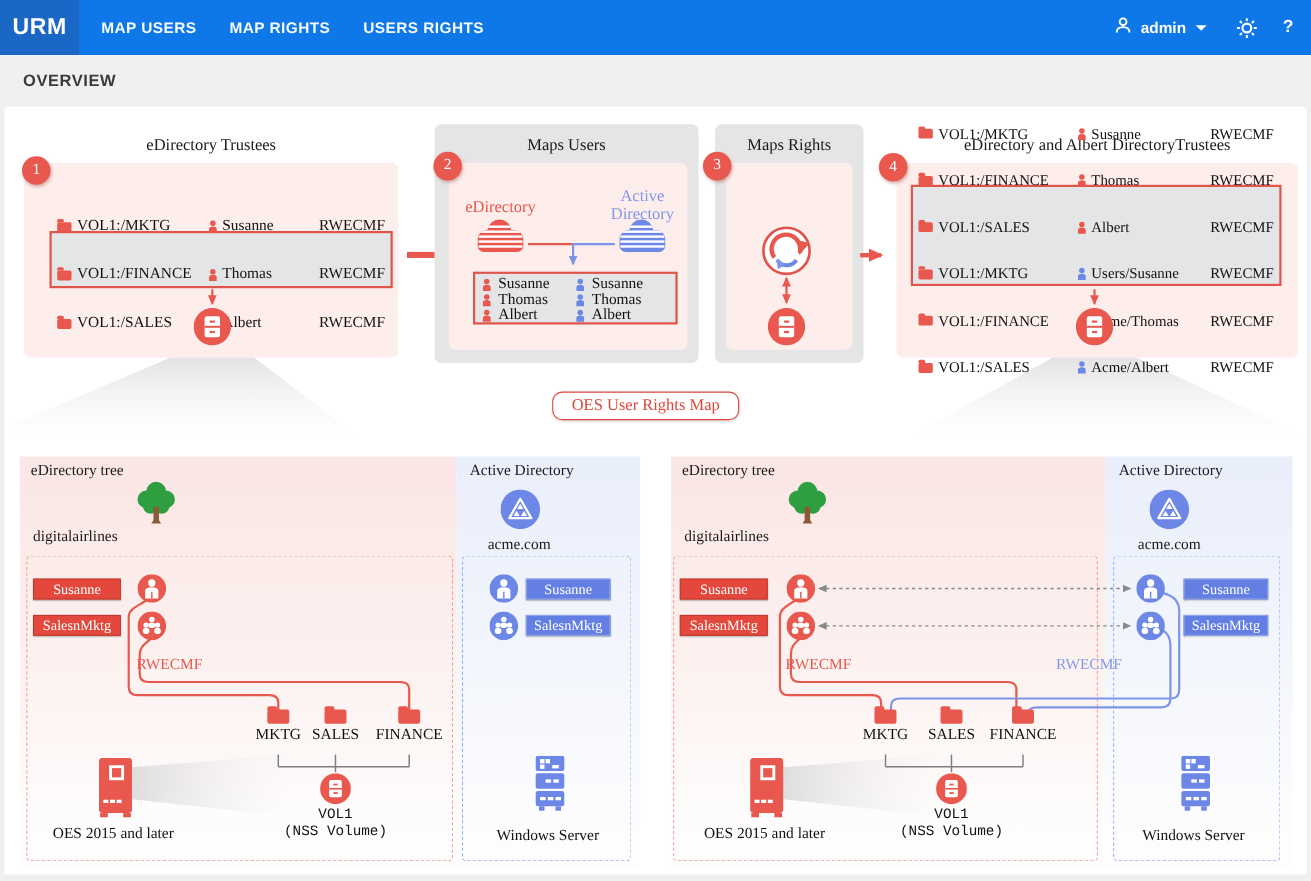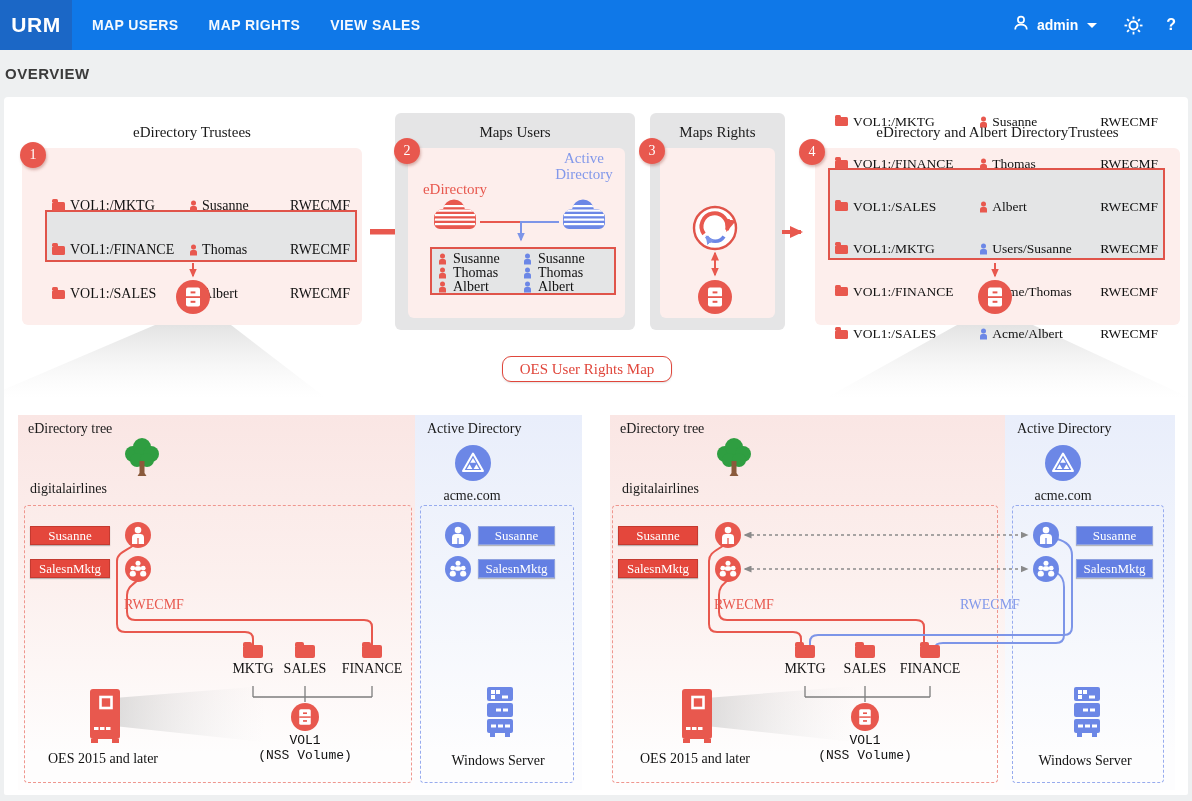--- a/index.html
+++ b/index.html
@@ -15,21 +15,21 @@
     letter-spacing:.4px; cursor:pointer; }
   .top-right { margin-left:auto; display:flex; align-items:center; gap:13px; padding-right:16px; }
   .admin-wrap { display:flex; align-items:center; gap:7px; cursor:pointer;text-align:right; }
   .admin-name { color:#fff; font-size:14px; font-weight:700; }
   .caret { width:0; height:0; border-left:5px solid transparent; border-right:5px solid transparent;
     border-top:5px solid #fff; margin-left:2px; }
   .help { color:#fff; font-size:16px; font-weight:700; margin-left:10px; cursor:pointer; }
   .gear-btn { margin-left:14px; cursor:pointer; display:flex; }
 
   
-  .overview { height:47px; display:flex; align-items:center; padding-left:5px;
+  .overview { height:47px; display:flex; align-items:center; padding-left:21px;
     color:#3b3b3b; font-size:15px; font-weight:600; letter-spacing:.5px; }
 
   
   .main { position:relative; margin:0 4px; width:1184px; height:698px; background:#fff;
     border-radius:4px 4px 2px 2px; }
   .lines { position:absolute; left:0; top:0; z-index:2; pointer-events:none; }
 
   .flow-title { position:absolute; z-index:3; text-align:center; font-size:15px; color:#1a1a1a;
     font-family:"Liberation Serif","DejaVu Serif",serif; }
   .pinkbox { position:absolute; background:#fdeeec; border-radius:6px; z-index:1; }
@@ -131,21 +131,21 @@
       <rect x="15.2" y="15" width="6" height="5.4" rx="2.2" fill="#fff"></rect>
     </g>
   </defs>
 </svg>
 
 <div class="topbar">
   <div class="logo">URM</div>
   <div class="nav">
     <div class="nav-item">MAP USERS</div>
     <div class="nav-item">MAP RIGHTS</div>
-    <div class="nav-item">VIEW SALES</div>
+    <div class="nav-item">USERS RIGHTS</div>
   </div>
   <div class="top-right">
     <div class="admin-wrap">
       <span>
         <svg width="18" height="18" viewBox="0 0 18 18" fill="none" stroke="#fff" stroke-width="1.7">
           <circle cx="9" cy="5.8" r="3.1"></circle>
           <path d="M3.2,15.5 Q3.2,10.6 9,10.6 Q14.8,10.6 14.8,15.5"></path>
         </svg>
       </span>
       <span class="admin-name">admin</span>
@@ -298,21 +298,21 @@
       <span class="c3">RWECMF</span>
     </div>
   </div>
   <div class="ic" style="left:172px;top:183px">
     <svg width="34" height="34">
         <use href="#sym-cabinet"></use>
       </svg>
     </div>
 
   <div class="cloud-label red-text" style="left:406px;top:84px;width:90px">eDirectory</div>
-  <div class="cloud-label blue-text" style="left:535px;top:53px;width:90px">
+  <div class="cloud-label blue-text" style="left:535px;top:74px;width:90px">
     <div>Active</div>
     <div>Directory</div>
   </div>
   <div class="ic" style="left:425px;top:101px">
     <svg width="52" height="34" viewBox="0 0 52 34">
       <defs>
           <clipPath id="cloudR">
             <circle cx="14" cy="20" r="9"></circle>
             <circle cx="25" cy="12.5" r="11"></circle>
             <circle cx="38" cy="20" r="9"></circle>

